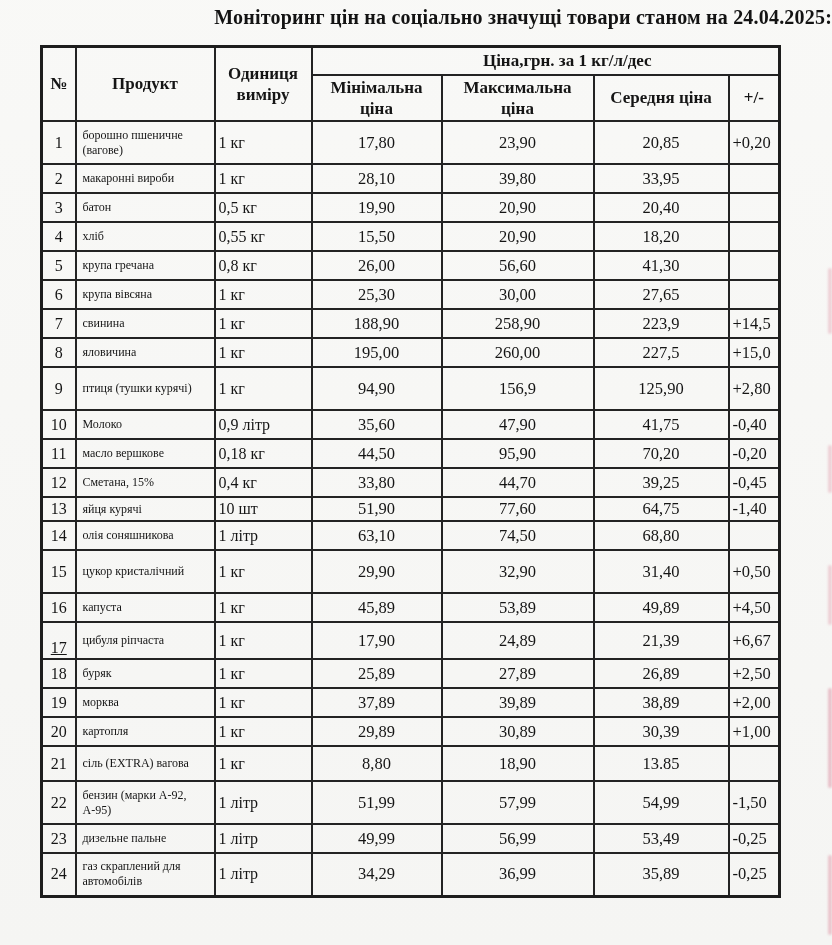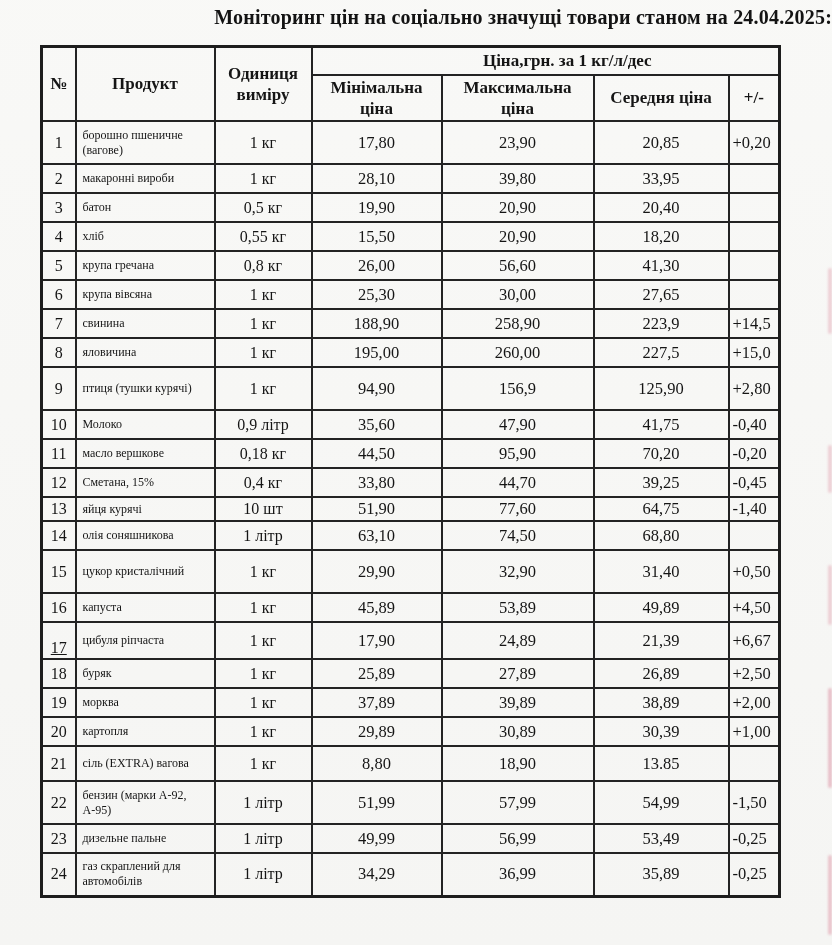--- a/index.html
+++ b/index.html
@@ -66,21 +66,21 @@
   }
   td.c-num.num-bottom { vertical-align: bottom; text-decoration: underline; }
   td.c-prod {
     text-align: left;
     padding-left: 6px;
     padding-right: 2px;
     font-size: 12px;
     line-height: 1.25;
   }
   td.c-unit {
-    text-align: center;
+    text-align: left;
     font-size: 16px;
   }
   td.c-min, td.c-max, td.c-avg {
     text-align: center;
     font-size: 16.5px;
   }
   td.c-delta {
     text-align: left;
     font-size: 16.5px;
   }

